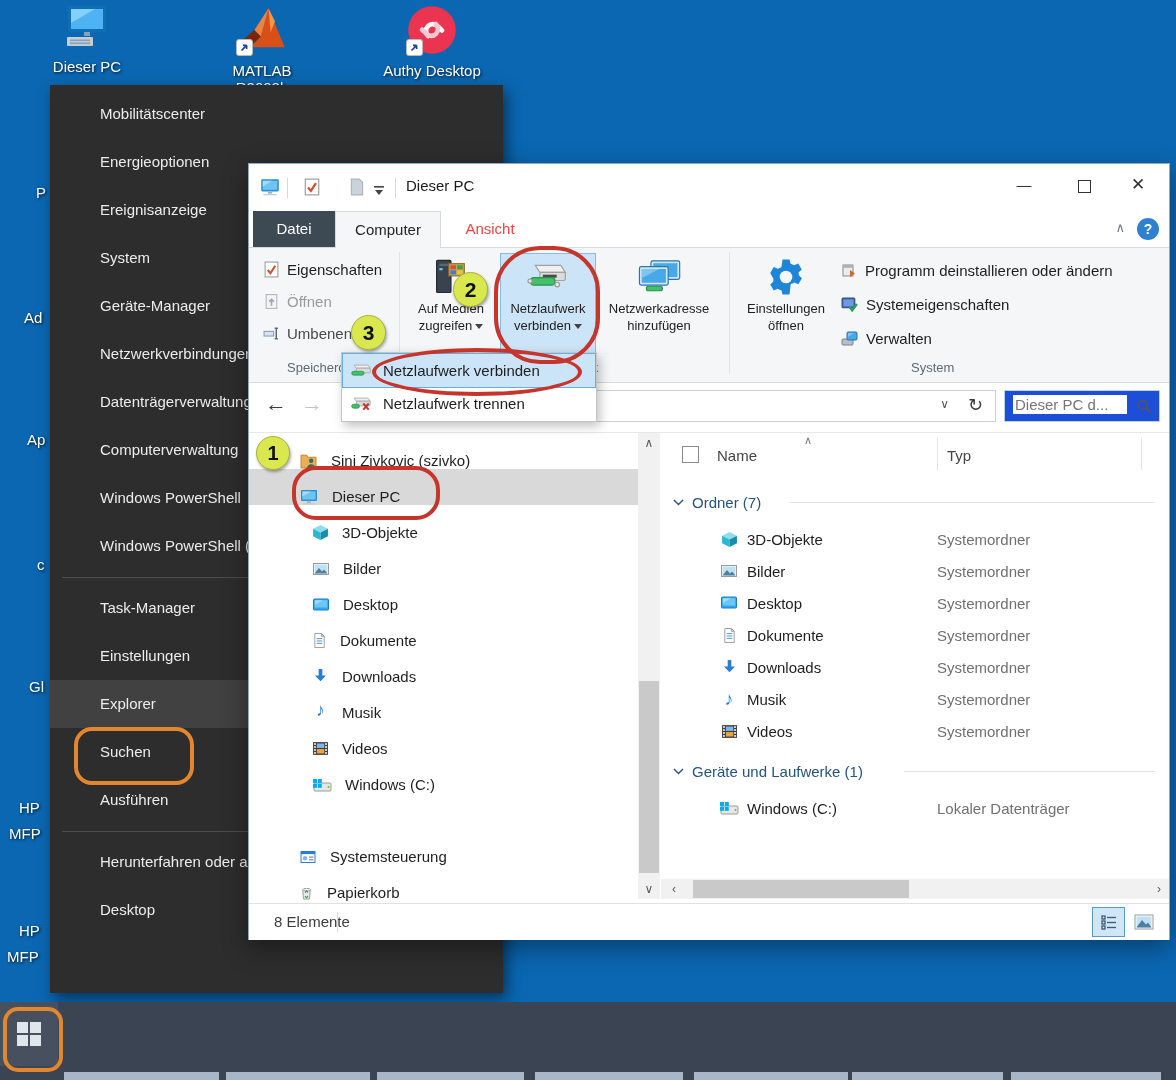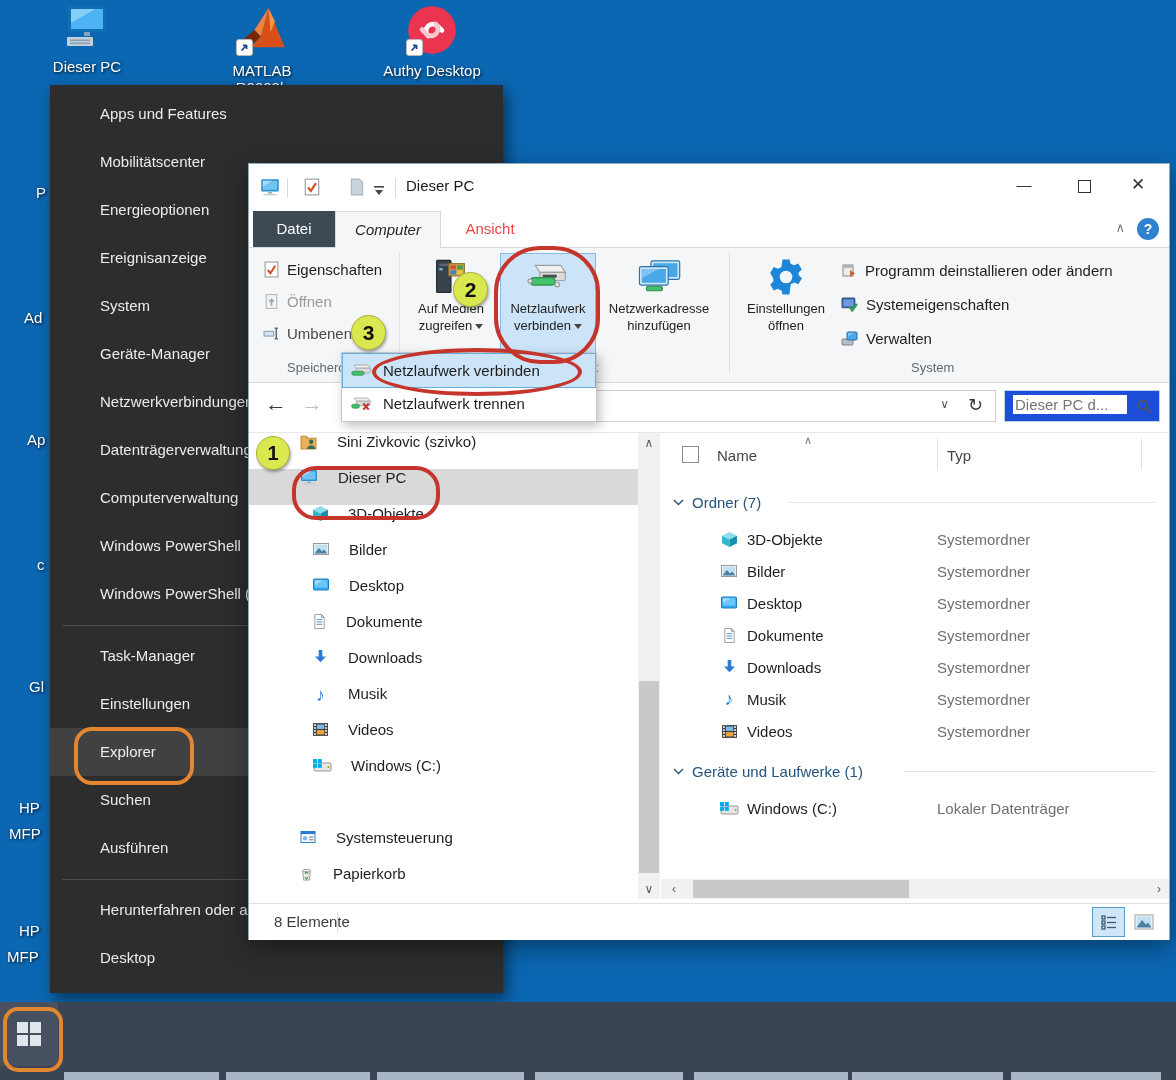--- a/index.html
+++ b/index.html
@@ -28,21 +28,21 @@
   .titlebar{position:absolute;left:0;top:0;right:0;height:47px;background:#fff;}
   .qat-ico{position:absolute;top:14px;}
   .tb-sep{position:absolute;top:14px;width:1px;height:20px;background:#d9d9d9;}
   .win-title{position:absolute;left:157px;top:13px;font-size:15px;color:#1a1a1a;}
   .winctl{position:absolute;top:0;width:46px;height:42px;text-align:center;line-height:42px;color:#333;font-size:15px;cursor:pointer;}
   .maxbox{display:inline-block;width:11px;height:11px;border:1px solid #333;vertical-align:middle;}
 
   .tabs{position:absolute;left:0;top:47px;right:0;height:36px;background:#fff;border-bottom:1px solid #d8d9da;}
   .tab{position:absolute;top:0;height:36px;line-height:36px;text-align:center;font-size:15px;cursor:pointer;}
   .tab-file{left:4px;width:82px;background:#3d4a54;color:#fff;}
-  .tab-active{left:86px;width:106px;background:#f5f6f7;color:#262626;border:1px solid #d8d9da;border-bottom:none;box-sizing:border-box;height:37px;z-index:2;font-style:italic;}
+  .tab-active{left:86px;width:106px;background:#f5f6f7;color:#262626;border:1px solid #d8d9da;border-bottom:none;box-sizing:border-box;height:37px;z-index:2;}
   .tab-view{left:192px;width:98px;color:#ef4444;}
   .rib-chev{position:absolute;right:44px;top:9px;color:#6e7a84;font-size:13px;cursor:pointer;}
   .help-btn{position:absolute;right:10px;top:7px;width:22px;height:22px;border-radius:50%;background:#2f80cf;color:#fff;
             font-size:14px;font-weight:bold;text-align:center;line-height:22px;cursor:pointer;}
 
   .ribbon{position:absolute;left:0;top:84px;right:0;height:134px;background:#f5f6f7;border-bottom:1px solid #d8d9da;}
   .rib-vsep{position:absolute;top:4px;width:1px;height:122px;background:#e2e3e4;}
   .smallbtn{position:absolute;left:10px;height:26px;display:flex;align-items:center;gap:7px;font-size:15px;color:#1e1e1e;cursor:pointer;padding:0 4px;}
   .smallbtn.dis{color:#9a9a9a;}
   .bigbtn{position:absolute;top:6px;width:94px;height:102px;text-align:center;font-size:13px;color:#1e1e1e;cursor:pointer;}
@@ -56,21 +56,21 @@
   .addr{position:absolute;left:0;top:219px;right:0;height:49px;background:#fff;border-bottom:1px solid #e8e8e8;}
   .navarrow{position:absolute;top:8px;font-size:22px;cursor:pointer;}
   .addrbox{position:absolute;left:104px;top:7px;width:643px;height:32px;border:1px solid #cfcfcf;box-sizing:border-box;background:#fff;}
   .addrbox .chev{position:absolute;right:46px;top:6px;color:#555;font-size:12px;cursor:pointer;}
   .addrbox .refresh{position:absolute;right:12px;top:3px;color:#3c3c3c;font-size:18px;cursor:pointer;}
   .searchbox{position:absolute;left:755px;top:7px;width:156px;height:32px;border:1px solid #b8d2e8;box-sizing:border-box;background:#1d4ed8;}
   .searchbox input{position:absolute;left:8px;top:4px;width:110px;border:none;outline:none;font-size:15px;color:#555;font-family:inherit;}
   .searchbox svg{position:absolute;right:7px;top:8px;}
 
   
-  .navitem{position:absolute;left:0;width:389px;height:36px;display:flex;align-items:flex-start;gap:19px;font-size:15px;color:#1e1e1e;cursor:pointer;box-sizing:border-box;}
+  .navitem{position:absolute;left:0;width:389px;height:36px;display:flex;align-items:flex-end;gap:13px;font-size:15px;color:#1e1e1e;cursor:pointer;box-sizing:border-box;}
   .navitem.lv0{padding-left:50px;}
   .navitem.lv1{padding-left:63px;}
   .navitem.sel{background:#d9d9d9;}
   .vscroll{position:absolute;left:389px;top:269px;width:22px;height:466px;background:#f1f1f1;}
   .vscroll .thumb{position:absolute;left:1px;width:20px;background:#c9c9c9;}
   .sbarrow{color:#5a5a5a;font-size:12px;text-align:center;width:22px;position:absolute;cursor:pointer;}
 
   
   .colhead{position:absolute;font-size:15px;color:#444;}
   .colline{position:absolute;width:1px;background:#e4e4e4;}
@@ -165,21 +165,20 @@
   <span class="edge-lbl" style="left:24px;top:309px">Ad</span>
   <span class="edge-lbl" style="left:27px;top:431px">Ap</span>
   <span class="edge-lbl" style="left:37px;top:556px">c</span>
   <span class="edge-lbl" style="left:29px;top:678px">Gl</span>
   <span class="edge-lbl" style="left:19px;top:799px">HP</span>
   <span class="edge-lbl" style="left:9px;top:825px">MFP</span>
   <span class="edge-lbl" style="left:19px;top:922px">HP</span>
   <span class="edge-lbl" style="left:7px;top:948px">MFP</span>
 
   <div class="winx">
-    <div class="mi">Apps und Features</div>
     <div class="mi">Mobilitätscenter</div>
     <div class="mi">Energieoptionen</div>
     <div class="mi">Ereignisanzeige</div>
     <div class="mi">System</div>
     <div class="mi">Geräte-Manager</div>
     <div class="mi">Netzwerkverbindungen</div>
     <div class="mi">Datenträgerverwaltung</div>
     <div class="mi">Computerverwaltung</div>
     <div class="mi">Windows PowerShell</div>
     <div class="mi">Windows PowerShell (Administrator)</div>

